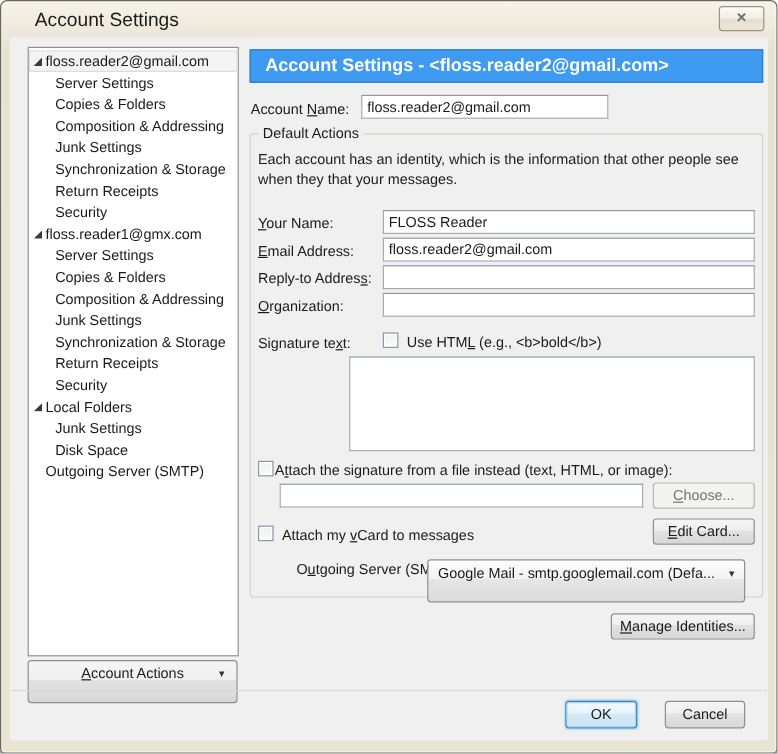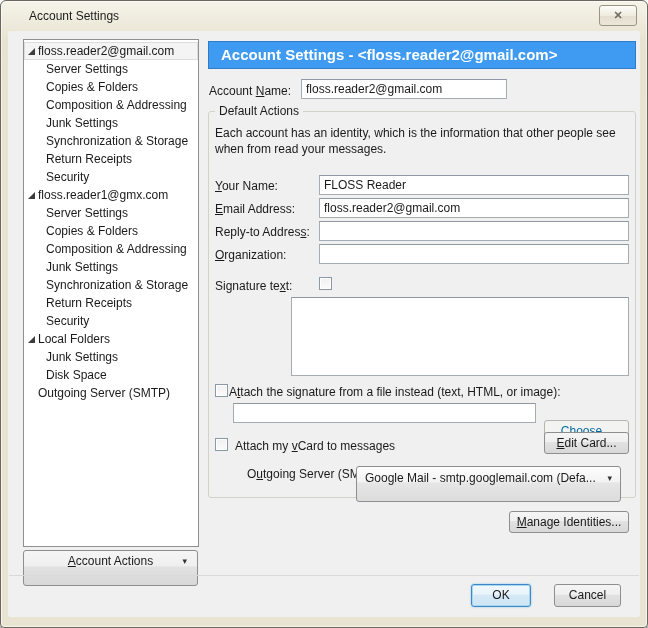--- a/index.html
+++ b/index.html
@@ -7,21 +7,21 @@
   #window{
     position:relative;width:648px;height:628px;
     font-family:"Liberation Sans",sans-serif;font-size:12px;color:#1a1a1a;
     background:linear-gradient(#f6f3e9,#e8e3d1 40px,#e9e4d2);
     border:1px solid #69675f;border-radius:6px 6px 4px 4px;
     box-shadow:0 2px 2px rgba(0,0,0,.55), inset 0 0 0 1px rgba(255,255,255,.55);
     overflow:hidden;
   }
   
   #titlebar{position:absolute;left:0;top:0;right:0;height:30px;}
-  #title{position:absolute;left:28px;top:8px;font-size:12px;color:#1c1c1c;}
+  #title{position:absolute;left:28px;top:8px;font-size:16px;color:#1c1c1c;}
   #close-btn{
     position:absolute;right:10px;top:4px;width:38px;height:21px;
     background:linear-gradient(#fdfcf9,#efecdf 50%,#e3ded0 51%,#ece7d9);
     border:1px solid #9a9483;border-radius:3px;
     text-align:center;line-height:19px;font-size:11px;font-weight:bold;color:#716e62;
     cursor:default;
   }
   
   #client{
     position:absolute;left:7px;right:7px;top:30px;bottom:10px;
@@ -43,21 +43,21 @@
   }
   
   .btn{
     position:absolute;
     background:linear-gradient(#f5f5f5,#efefef 45%,#e2e2e2 46%,#d8d8d8);
     border:1px solid #8e8e8e;border-radius:3px;
     text-align:center;font-size:12px;color:#1a1a1a;cursor:default;
     line-height:20px;
   }
   .btn u{text-decoration:underline;}
-  .btn.disabled{background:#f3f3f1;border-color:#b8b5ae;color:#0369a1;margin-top:18px;}
+  .btn.disabled{background:#f3f3f1;border-color:#b8b5ae;color:#737373;}
   .btn.default{
     border-color:#3f87c4;
     box-shadow:0 0 0 1px #a9d7f2 inset,0 0 2px #7cc0ea;
     background:linear-gradient(#f2f9fd,#e8f3fb 45%,#d5e9f6 46%,#cfe5f4);
   }
   #account-actions-btn{left:22px;top:549px;width:175px;height:36px;line-height:21px;}
   #account-actions-btn .arrow{position:absolute;right:10px;top:0;font-size:9px;color:#333;}
   
   #main-header{
     position:absolute;left:207px;top:40px;width:428px;height:28px;
@@ -189,37 +189,38 @@
     <span>Account Settings - &lt;floss.reader2@gmail.com&gt;</span>
   </div>
 
   <span class="fldlabel" style="left:208px;top:83px;">Account <u>N</u>ame:</span>
   <input class="txt" style="left: 300px; top: 78px; width: 206px;" value="floss.reader2@gmail.com">
 
   <div id="fieldset"></div>
   <span id="fieldset-legend">Default Actions</span>
   <div id="identity-desc">
     <span style="display:block">Each account has an identity, which is the information that other people see</span>
-    <span style="display:block">when from read your messages.</span>
+    <span style="display:block">when they that your messages.</span>
   </div>
 
   <span class="fldlabel" style="left:214px;top:178px;"><u>Y</u>our Name:</span>
   <input class="txt" style="left: 318px; top: 174px; width: 310px;" value="FLOSS Reader">
 
   <span class="fldlabel" style="left:214px;top:201px;"><u>E</u>mail Address:</span>
   <input class="txt" style="left: 318px; top: 197px; width: 310px;" value="floss.reader2@gmail.com">
 
   <span class="fldlabel" style="left:214px;top:224px;">Reply-to Addres<u>s</u>:</span>
   <input class="txt" style="left: 318px; top: 220px; width: 310px;" value="">
 
   <span class="fldlabel" style="left:214px;top:247px;"><u>O</u>rganization:</span>
   <input class="txt" style="left: 318px; top: 243px; width: 310px;" value="">
 
   <span class="fldlabel" style="left:214px;top:278px;">Signature te<u>x</u>t:</span>
   <span class="checkbox" style="left:318px;top:276px;"></span>
+  <span class="cblabel" style="left:338px;top:277px;">Use HTM<u>L</u> (e.g., &lt;b&gt;bold&lt;/b&gt;)</span>
 
   <textarea id="sig-textarea" value="" style=""></textarea>
 
   <span class="checkbox" style="left:214px;top:383px;"></span>
   <span class="cblabel" style="left:228px;top:384px;">A<u>t</u>tach the signature from a file instead (text, HTML, or image):</span>
   <input class="txt" style="left: 232px; top: 402px; width: 303px;" value="">
   <div class="btn disabled" style="left:543px;top:401px;width:85px;height:22px;">
     <span><u>C</u>hoose...</span>
   </div>
 

